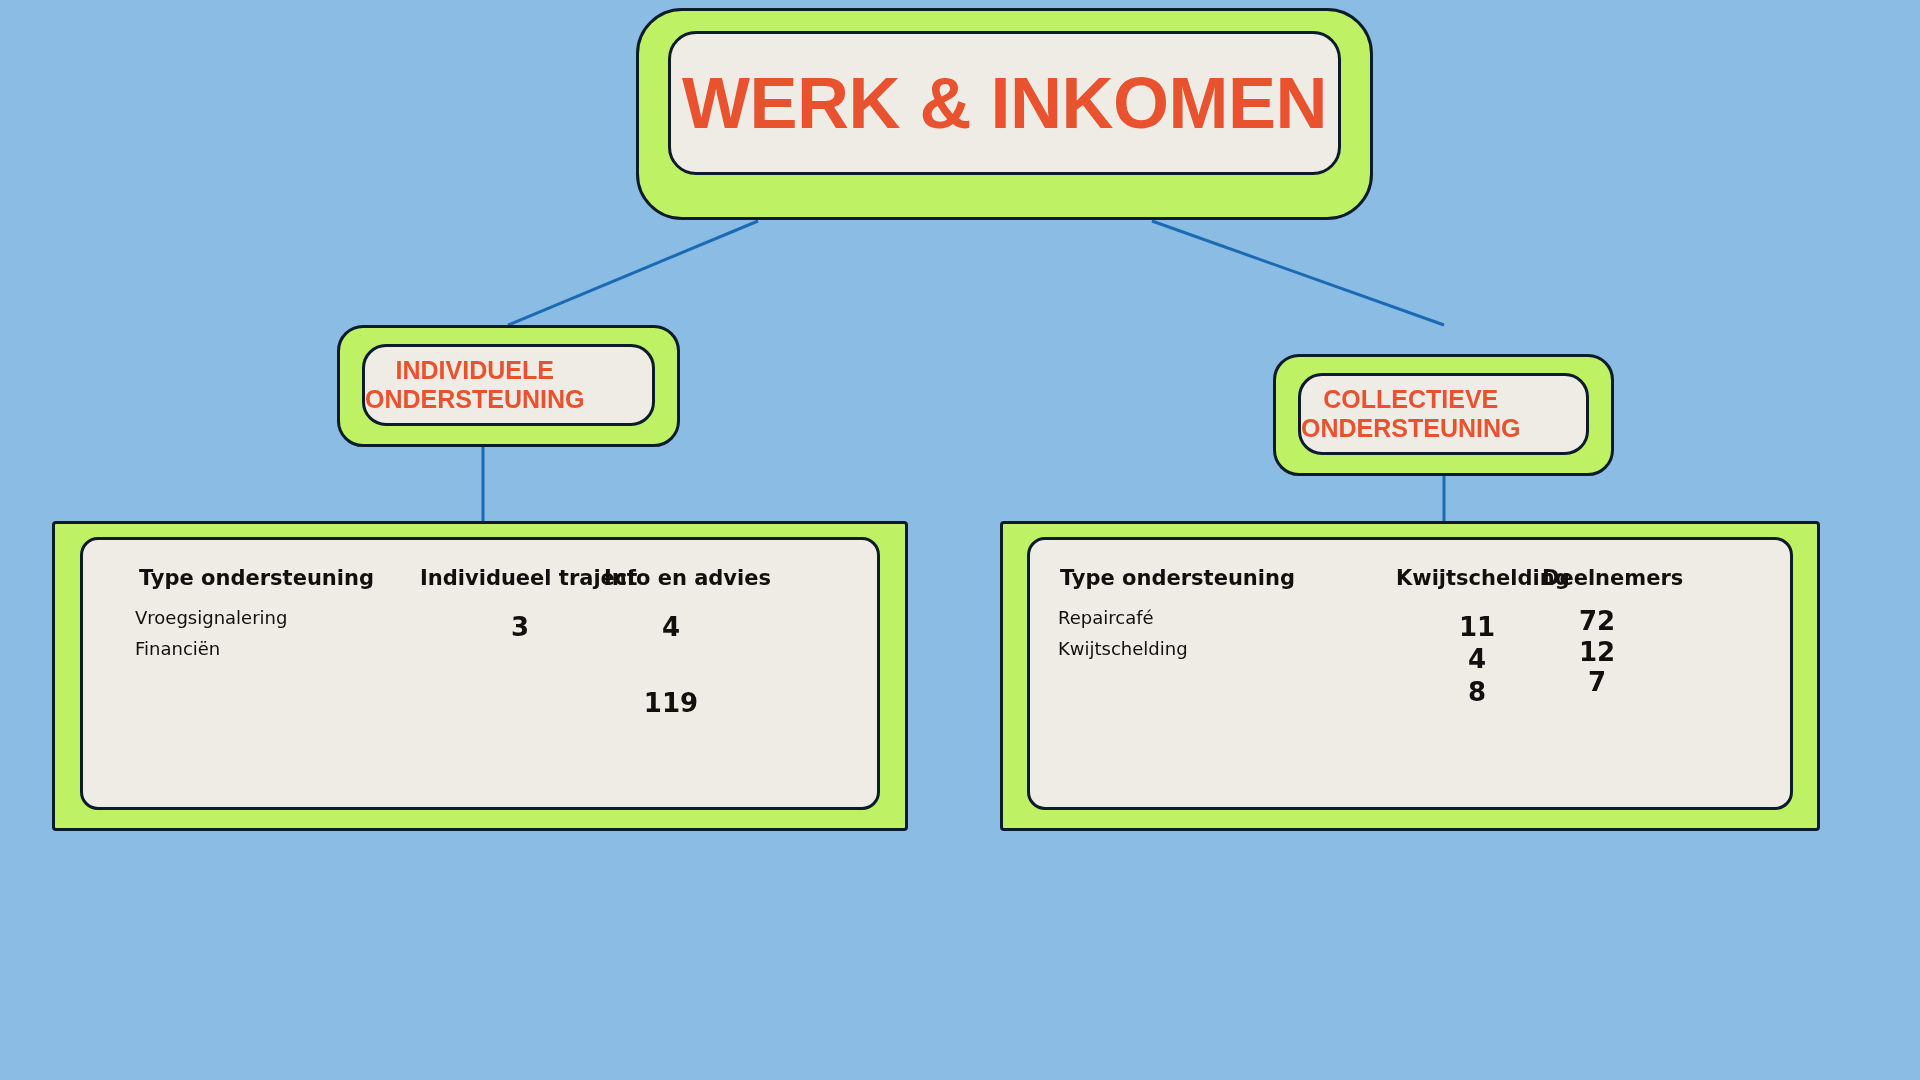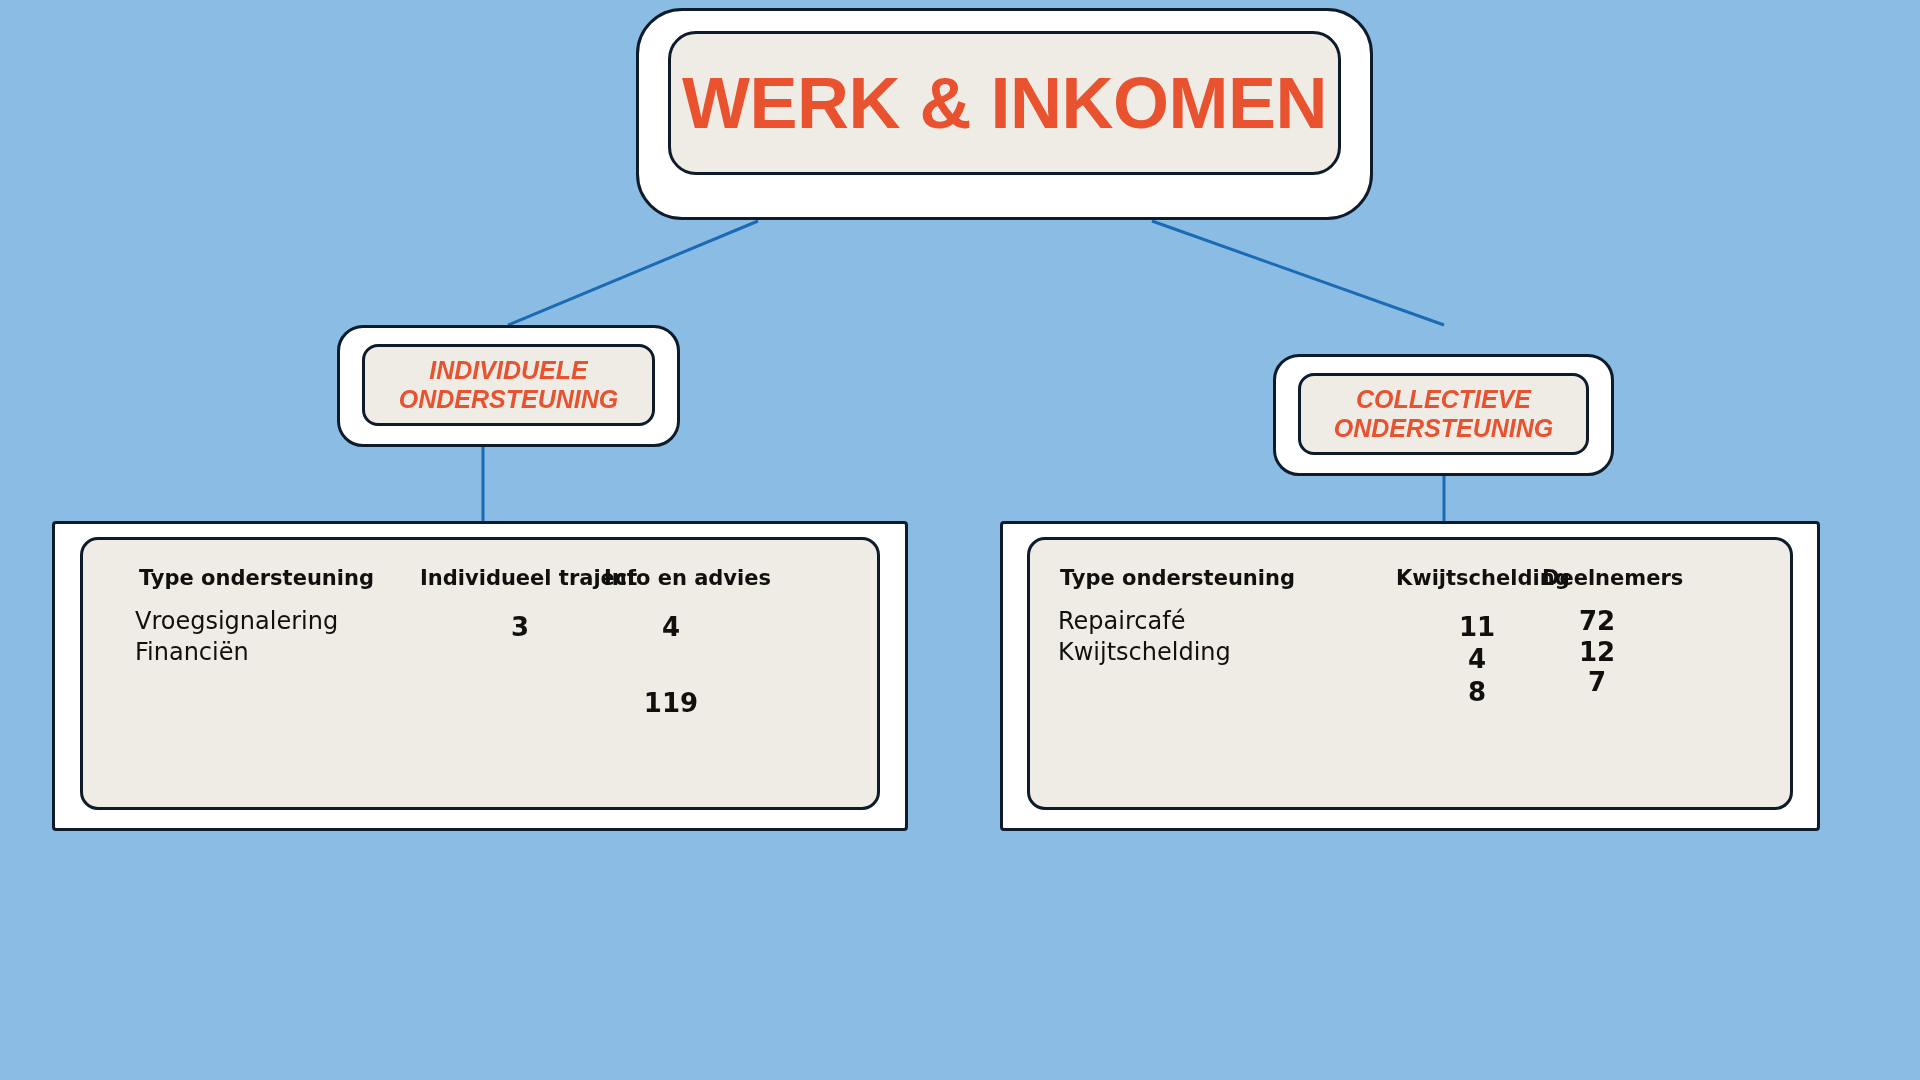--- a/index.html
+++ b/index.html
@@ -25,21 +25,21 @@
     top: 0;
     width: 1920px;
     height: 1080px;
     pointer-events: none;
   }
 
   
   .node {
     position: absolute;
     box-sizing: border-box;
-    background: #ffffff;
+    background: #bef264;
     border: 3px solid #0D1B2A;
   }
   .node > .panel {
     position: absolute;
     box-sizing: border-box;
     background: #EFEBE5;
     border: 3px solid #0D1B2A;
     overflow: hidden;
   }
 
@@ -71,25 +71,24 @@
     white-space: nowrap;
     text-align: center;
   }
 
   
   .subnode {
     height: 122px;
     border-radius: 26px;
   }
   .subnode > .panel {
-    border-radius: 16px;
+    border-radius: 24px;
     display: flex;
     align-items: center;
-    justify-content: center;
-    font-style: italic;
+    justify-content: flex-start;
   }
   .subnode-text {
     color: #E8522F;
     font-family: "Liberation Sans", sans-serif;
     font-weight: bold;
     font-size: 25px;
     line-height: 1.18;
     text-align: center;
     white-space: pre-line;
   }
@@ -159,21 +158,21 @@
     position: absolute;
     white-space: nowrap;
     color: #12100E;
     font-family: "DejaVu Sans", sans-serif;
   }
   .col-head {
     font-size: 21px;
     font-weight: bold;
   }
   .row-label {
-    font-size: 24px;
+    font-size: 18px;
     font-weight: normal;
   }
   .num {
     font-size: 26px;
     font-weight: bold;
     text-align: center;
     transform: translateX(-50%);
   }
 </style>
 </head>

